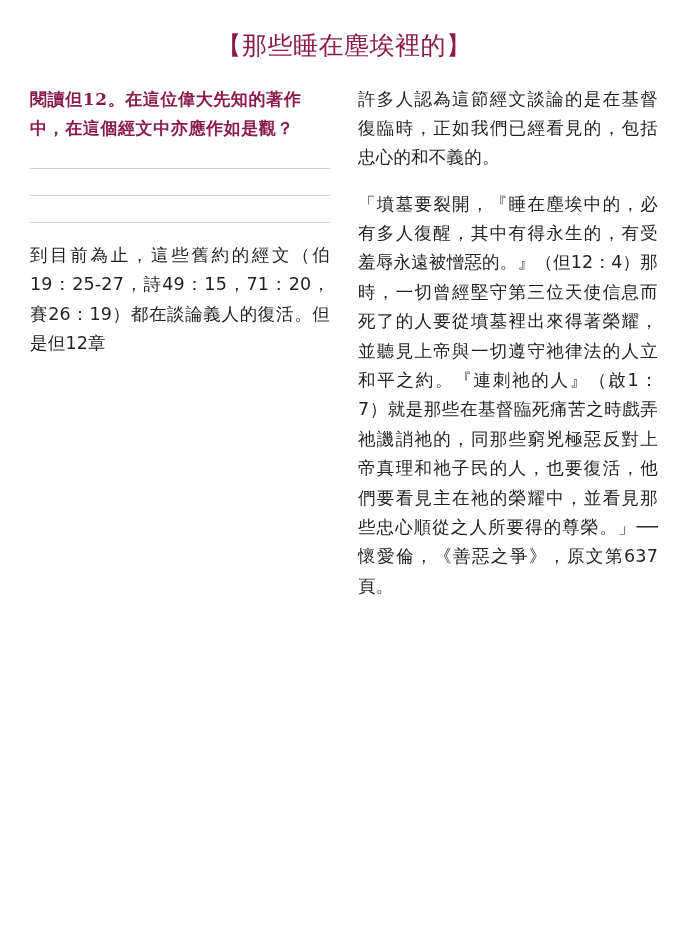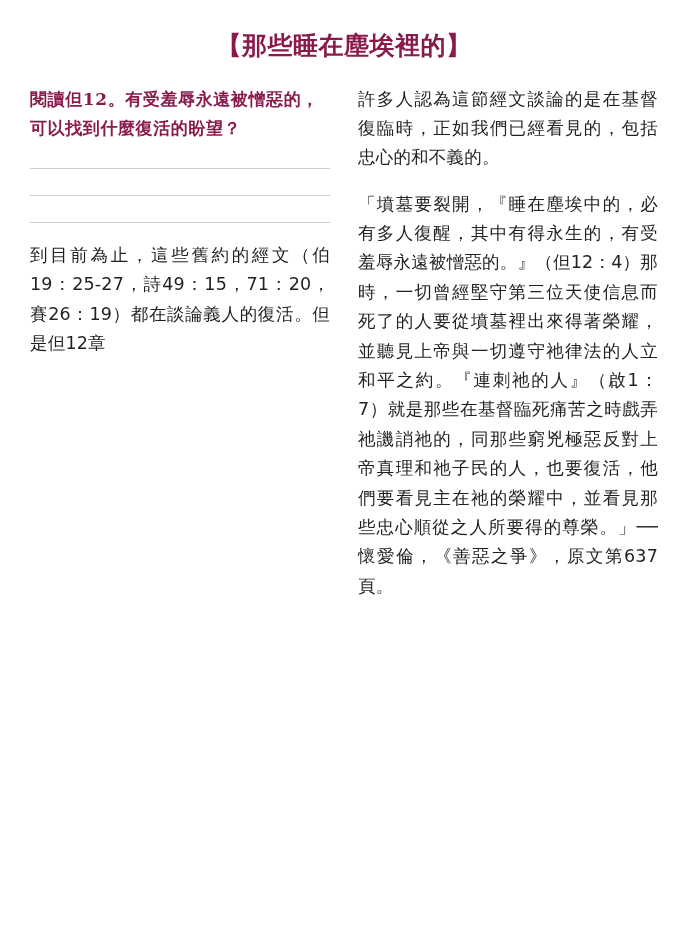--- a/index.html
+++ b/index.html
@@ -18,21 +18,21 @@
   .page {
     width: 688px;
     height: 952px;
     box-sizing: border-box;
     padding: 24px 30px 10px 30px;
     position: relative;
   }
   .title {
     text-align: center;
     font-size: 25px;
-    font-weight: bold;
+    font-weight: normal;
     color: #8a1a4c;
     letter-spacing: 0.5px;
     margin: 6px 0 22px 0;
     line-height: 1.3;
   }
   .columns {
     display: flex;
     flex-direction: row;
     gap: 28px;
     align-items: flex-start;
@@ -73,21 +73,21 @@
 <body>
 
 <div class="page">
 
   <div class="title">【那些睡在塵埃裡的】</div>
 
   <div class="columns">
 
     <div class="col">
 
-      <p class="question">閱讀但12。有受羞辱永遠被憎惡的，可以找到什麼復活的盼望？</p>
+      <p class="question">閱讀但12。在這位偉大先知的著作中，在這個經文中亦應作如是觀？</p>
 
       <div class="answer-lines">
         <hr class="rule first">
         <hr class="rule">
         <hr class="rule">
       </div>
 
       <p class="body-text">到目前為止，這些舊約的經文（伯19：25-27，詩49：15，71：20，賽26：19）都在談論義人的復活。但是但12章</p>
     </div>
 

